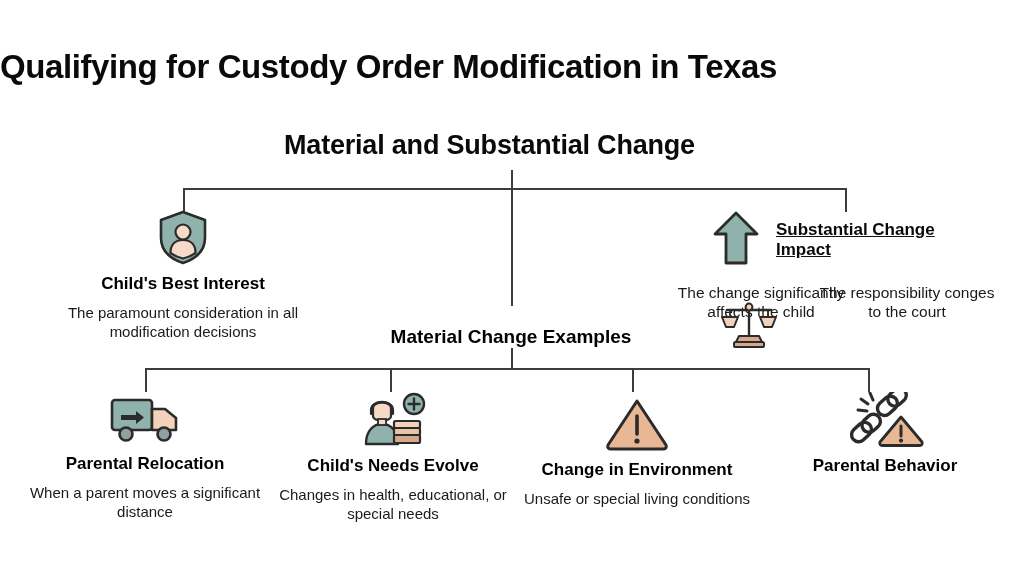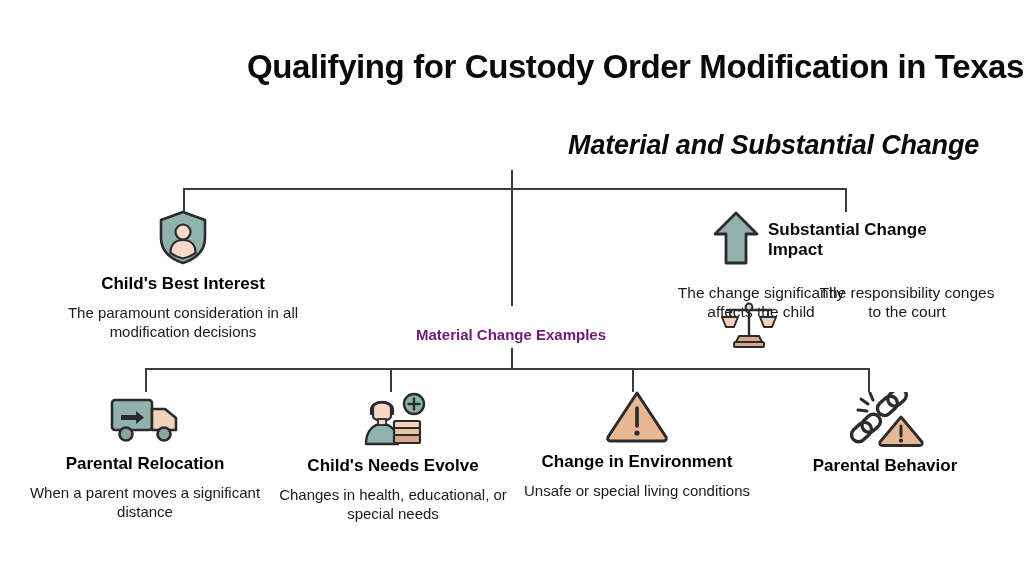--- a/index.html
+++ b/index.html
@@ -18,37 +18,36 @@
     background: #ffffff;
     overflow: hidden;
   }
 
   
   .main-title {
     position: absolute;
     left: 0;
     top: 48px;
     width: 1024px;
-    text-align: right;
+    text-align: left;
     font-size: 33px;
     font-weight: bold;
     letter-spacing: -0.4px;
     color: #0a0a0a;
   }
   .root-title {
     position: absolute;
     left: 0;
     top: 130px;
     width: 979px;
-    text-align: right;
+    text-align: center;
     font-size: 27px;
     font-weight: bold;
     letter-spacing: -0.2px;
     color: #0a0a0a;
-    font-style: italic;
   }
 
   
   .line {
     position: absolute;
     background: #3a3f3e;
   }
   .h-line { height: 1.6px; }
   .v-line { width: 1.6px; }
 
@@ -71,31 +70,32 @@
     margin-top: 10px;
   }
   .node-icon {
     display: block;
     margin: 0 auto 4px auto;
   }
 
   .mid-title {
     position: absolute;
     text-align: center;
-    font-size: 15px;
-    font-weight: bold;
-    color: #701a75;
+    font-size: 19px;
+    font-weight: bold;
+    color: #000000;
   }
 
   
   .impact-head {
     position: absolute;
     display: flex;
     align-items: center;
-    gap: 8px;
+    gap: 16px;
+    text-decoration: underline;
   }
   .impact-head-text {
     font-size: 17px;
     font-weight: bold;
     line-height: 1.18;
     color: #0a0a0a;
     text-align: left;
     width: 185px;
   }
   .float-desc {
@@ -217,21 +217,21 @@
 
         <circle cx="58" cy="12" r="10" fill="#8FB3AC" stroke="#2B2B2B" stroke-width="2.4"></circle>
         <line x1="58" y1="6.5" x2="58" y2="17.5" stroke="#2B2B2B" stroke-width="2.4" stroke-linecap="round"></line>
         <line x1="52.5" y1="12" x2="63.5" y2="12" stroke="#2B2B2B" stroke-width="2.4" stroke-linecap="round"></line>
       </svg>
     </span>
     <div class="node-title">Child's Needs Evolve</div>
     <div class="node-desc">Changes in health, educational, or special needs</div>
   </div>
 
-  <div class="node" style="left:512px; top:388px; width:250px;">
+  <div class="node" style="left:512px; top:396px; width:250px;">
     <span class="node-icon">
       <svg width="66" height="56" viewBox="0 0 66 56">
         <path d="M33 5 L62 49 C63 51.5 61.5 53 59 53 H7 C4.5 53 3 51.5 4 49 Z" fill="#E8B894" stroke="#2B2B2B" stroke-width="3" stroke-linejoin="round"></path>
         <line x1="33" y1="20" x2="33" y2="38" stroke="#2B2B2B" stroke-width="3.6" stroke-linecap="round"></line>
         <circle cx="33" cy="45" r="2.6" fill="#2B2B2B"></circle>
       </svg>
     </span>
     <div class="node-title">Change in Environment</div>
     <div class="node-desc">Unsafe or special living conditions</div>
   </div>

